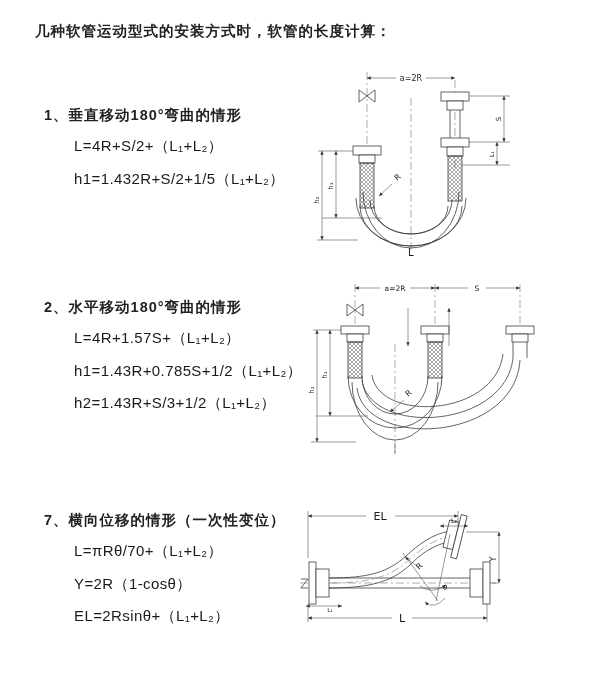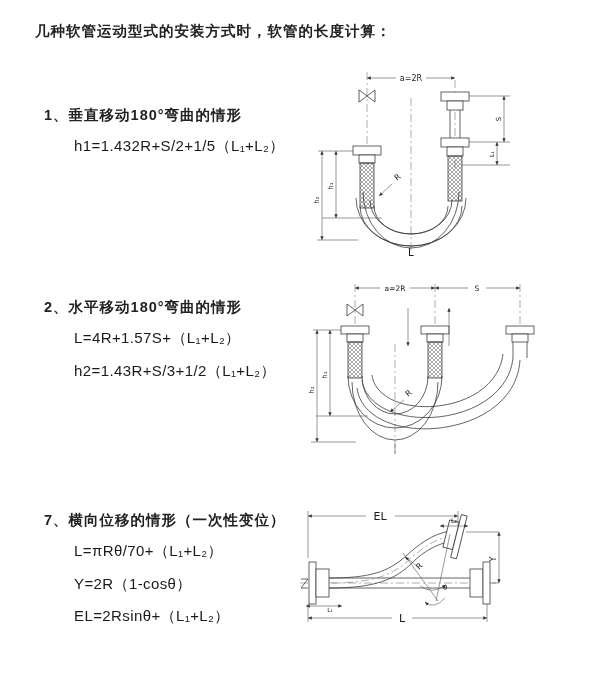--- a/index.html
+++ b/index.html
@@ -28,26 +28,28 @@
 </style>
 </head>
 <body>
 
 <div class="page">
 
   <div class="title">几种软管运动型式的安装方式时，软管的长度计算：</div>
 
   <section class="sec sec1">
     <div class="heading">1、垂直移动180°弯曲的情形</div>
+    <div class="formula">L=4R+S/2+（L₁+L₂）</div>
     <div class="formula">h1=1.432R+S/2+1/5（L₁+L₂）</div>
   </section>
 
   <section class="sec sec2">
     <div class="heading">2、水平移动180°弯曲的情形</div>
     <div class="formula">L=4R+1.57S+（L₁+L₂）</div>
+    <div class="formula">h1=1.43R+0.785S+1/2（L₁+L₂）</div>
     <div class="formula">h2=1.43R+S/3+1/2（L₁+L₂）</div>
   </section>
 
   <section class="sec sec3">
     <div class="heading">7、横向位移的情形（一次性变位）</div>
     <div class="formula">L=πRθ/70+（L₁+L₂）</div>
     <div class="formula">Y=2R（1-cosθ）</div>
     <div class="formula">EL=2Rsinθ+（L₁+L₂）</div>
   </section>
 

